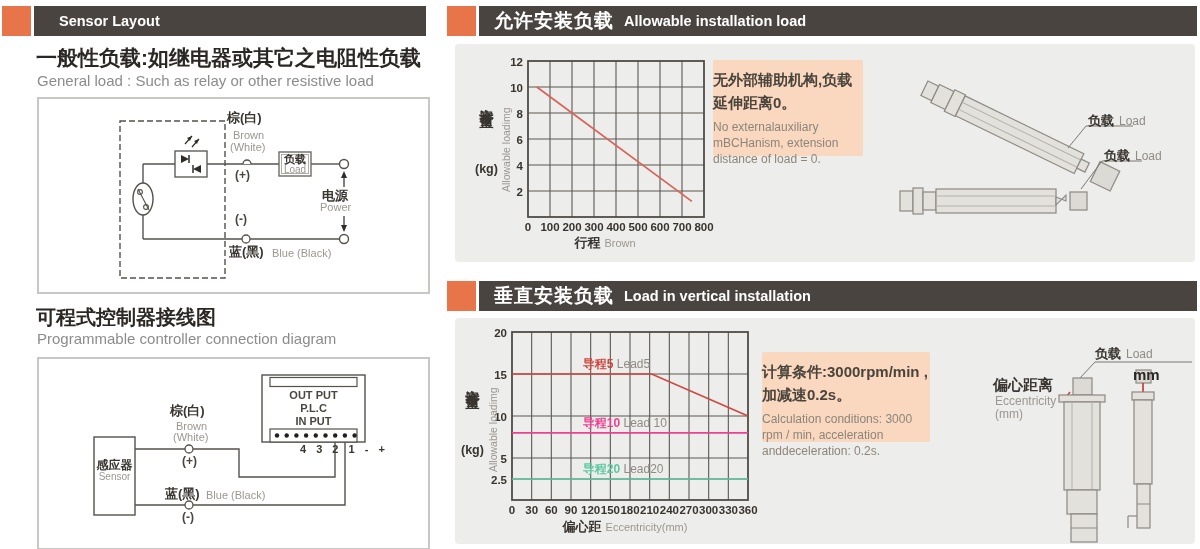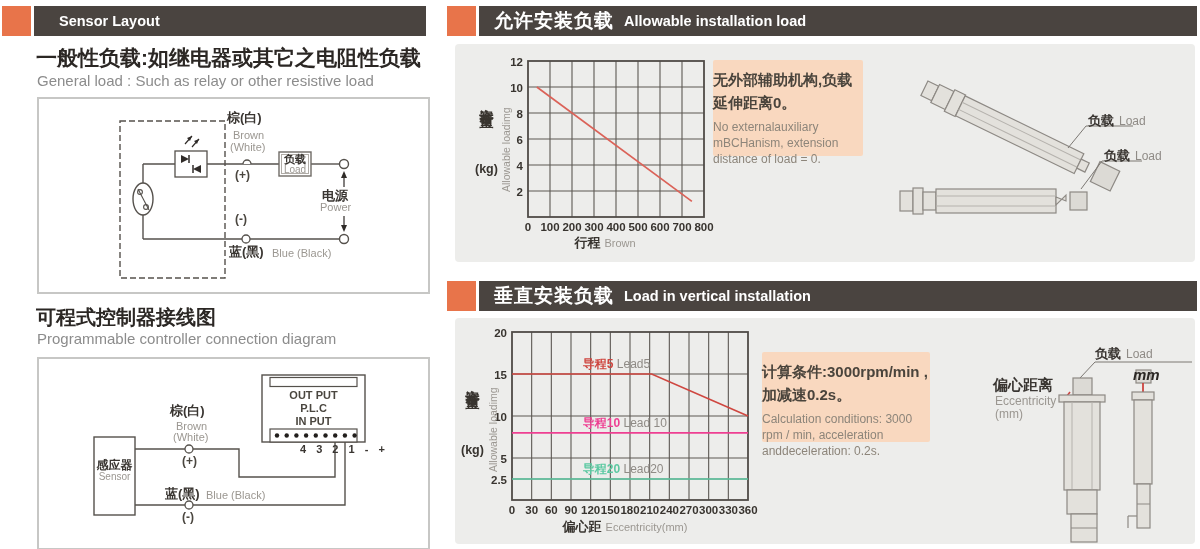--- a/index.html
+++ b/index.html
@@ -322,18 +322,18 @@
       <rect x="174" y="72" width="18" height="84" stroke-width="1.2"></rect>
       <rect x="177" y="156" width="13" height="44" stroke-width="1.2"></rect>
       <line x1="168" y1="188" x2="177" y2="188" stroke="#8d8984" stroke-width="1.2"></line>
       <line x1="168" y1="188" x2="168" y2="200" stroke="#8d8984" stroke-width="1.2"></line>
       <line x1="177" y1="176" x2="190" y2="176" stroke="#8d8984" stroke-width="1"></line>
     </g>
   </svg>
   <div class="loadlab" style="left:1095px;top:344px;">
     <span class="lc">负载</span><span class="le">Load</span>
   </div>
-  <div class="abs" style="left:1133px;top:366px;font-size:15px;font-weight:bold;color:#2b2724;font-style:italic;">mm</div>
+  <div class="abs" style="left:1133px;top:366px;font-size:15px;font-weight:bold;color:#2b2724;">mm</div>
   <div class="abs" style="left:993px;top:376px;font-size:15px;font-weight:bold;color:#3a3632;">偏心距离</div>
   <div class="abs" style="left:995px;top:394px;font-size:12px;color:#9b9791;">Eccentricity</div>
   <div class="abs" style="left:995px;top:407px;font-size:12px;color:#9b9791;">(mm)</div>
 
 </div>
 
 </body></html>

